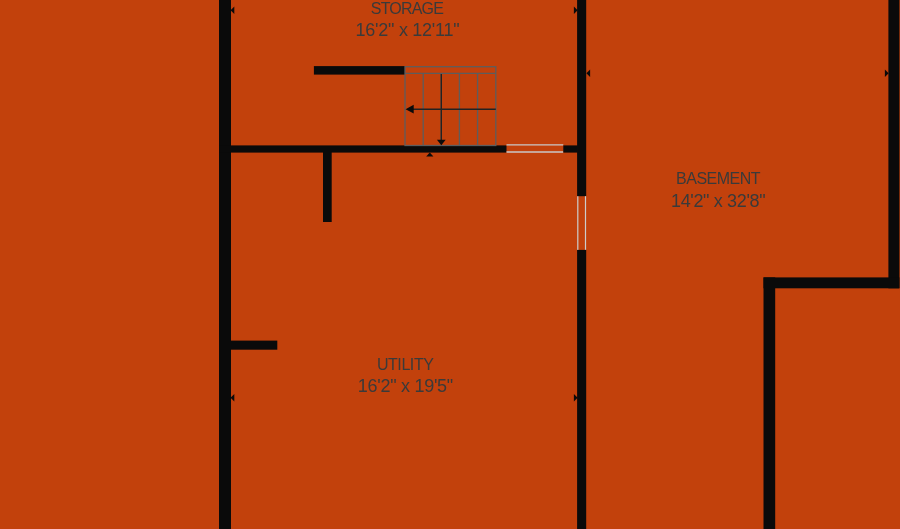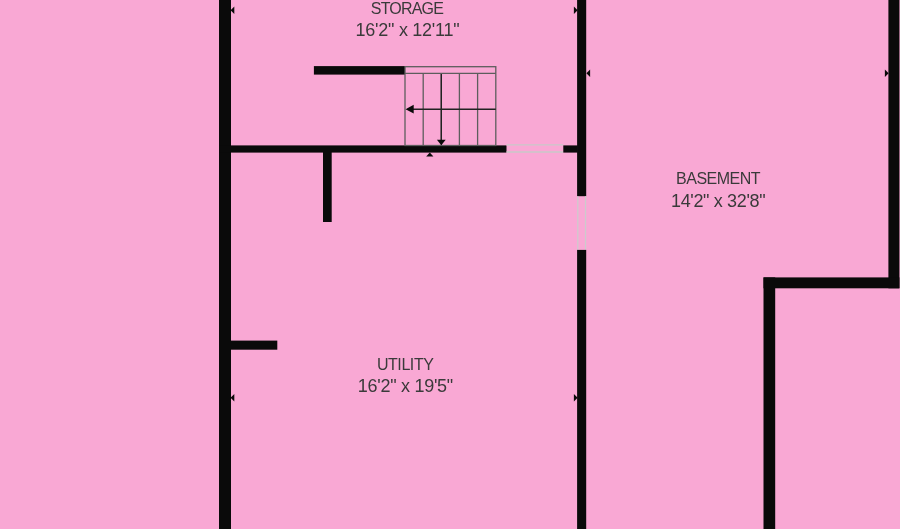--- a/index.html
+++ b/index.html
@@ -1,16 +1,16 @@
 <!DOCTYPE html>
 <html><head>
 <meta charset="utf-8">
 <style>
   html,body{margin:0;padding:0;background:#fff;}
-  #plan{position:relative;width:900px;height:529px;background:#f9a8d4;overflow:hidden;
+  #plan{position:relative;width:900px;height:529px;background:#c2410c;overflow:hidden;
         font-family:"Liberation Sans", sans-serif;}
   svg{position:absolute;left:0;top:0;}
 </style>
 </head>
 <body>
 
 <div id="plan">
 <svg width="900" height="529" viewBox="0 0 900 529">
 
   <rect x="219" y="0" width="12" height="529" fill="#0a0a0a"></rect>

